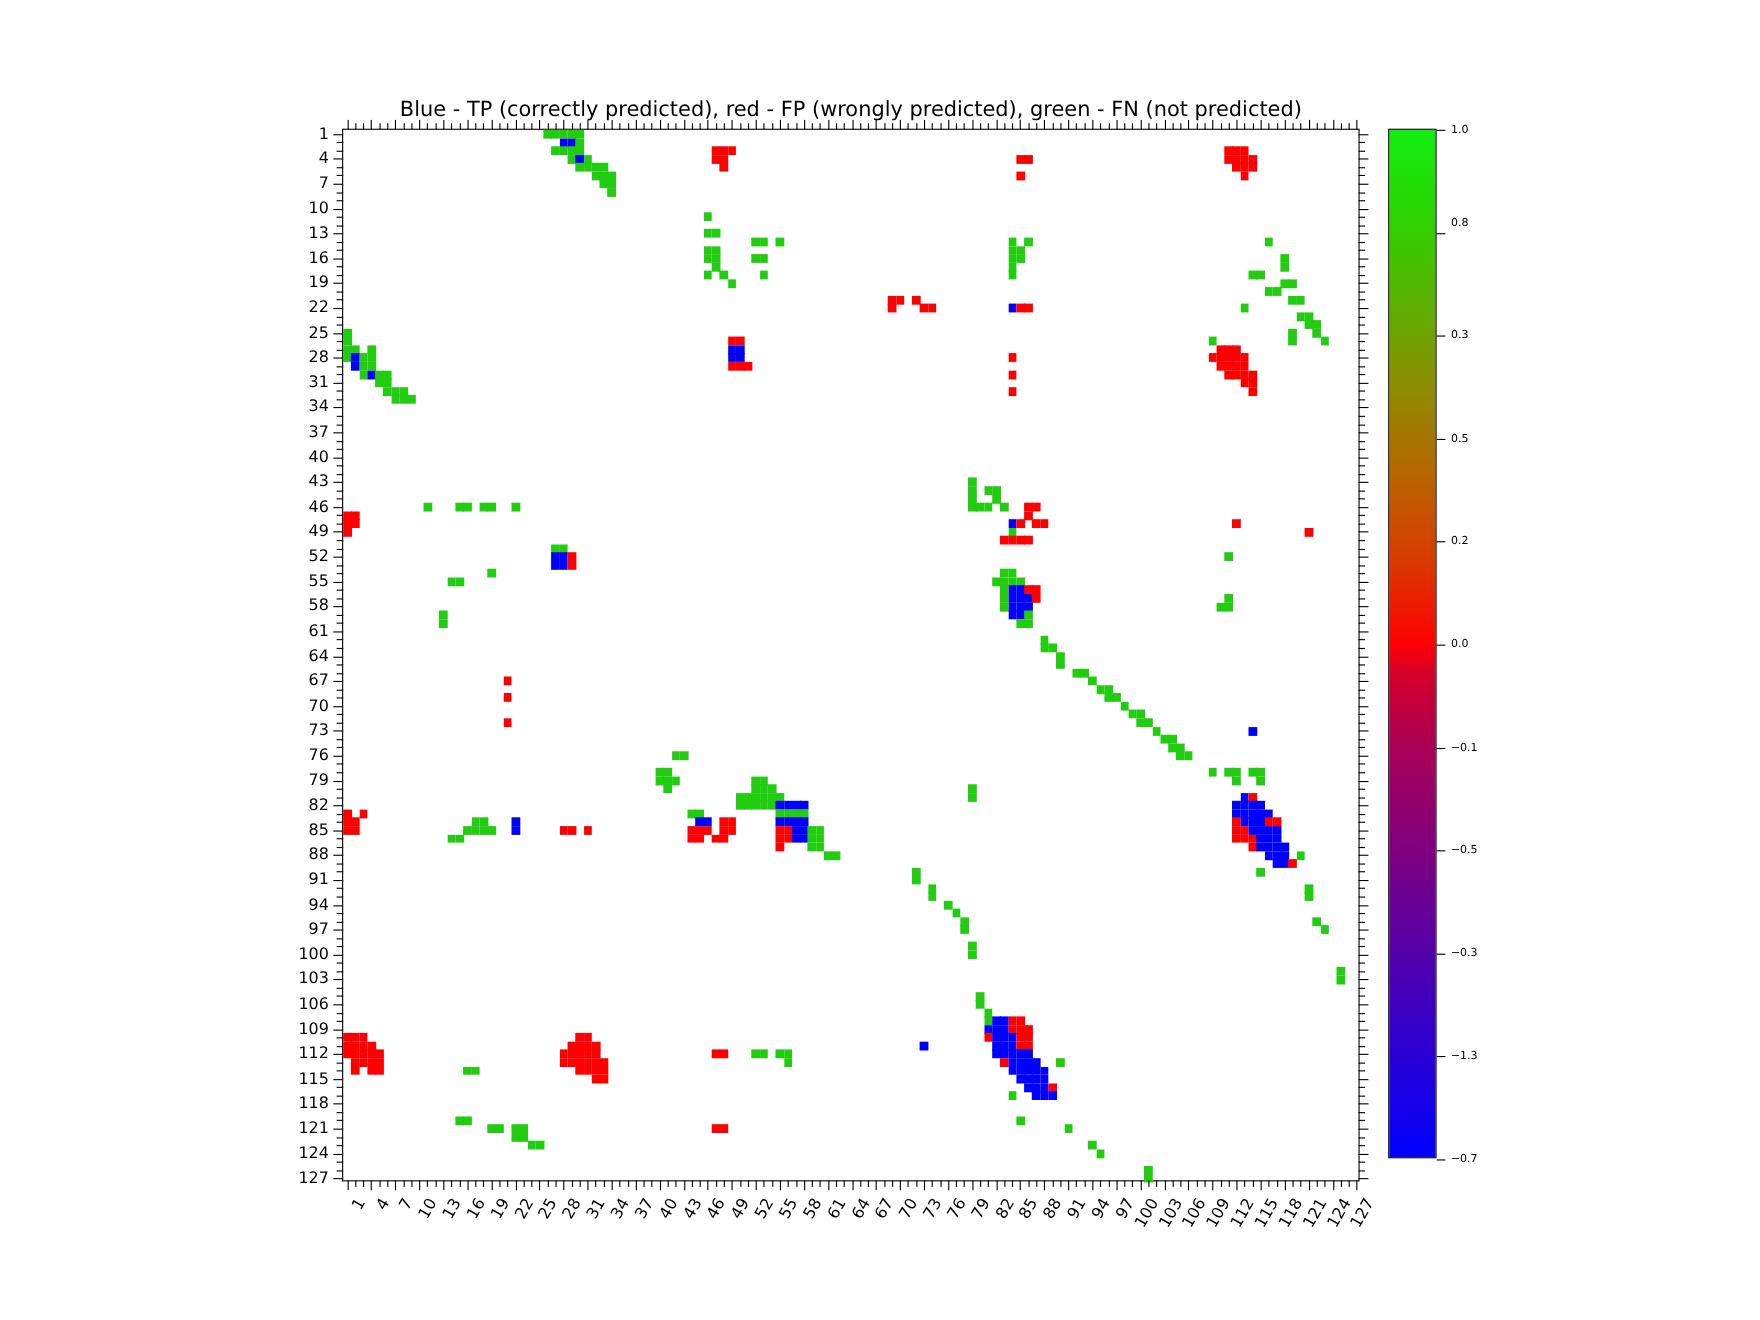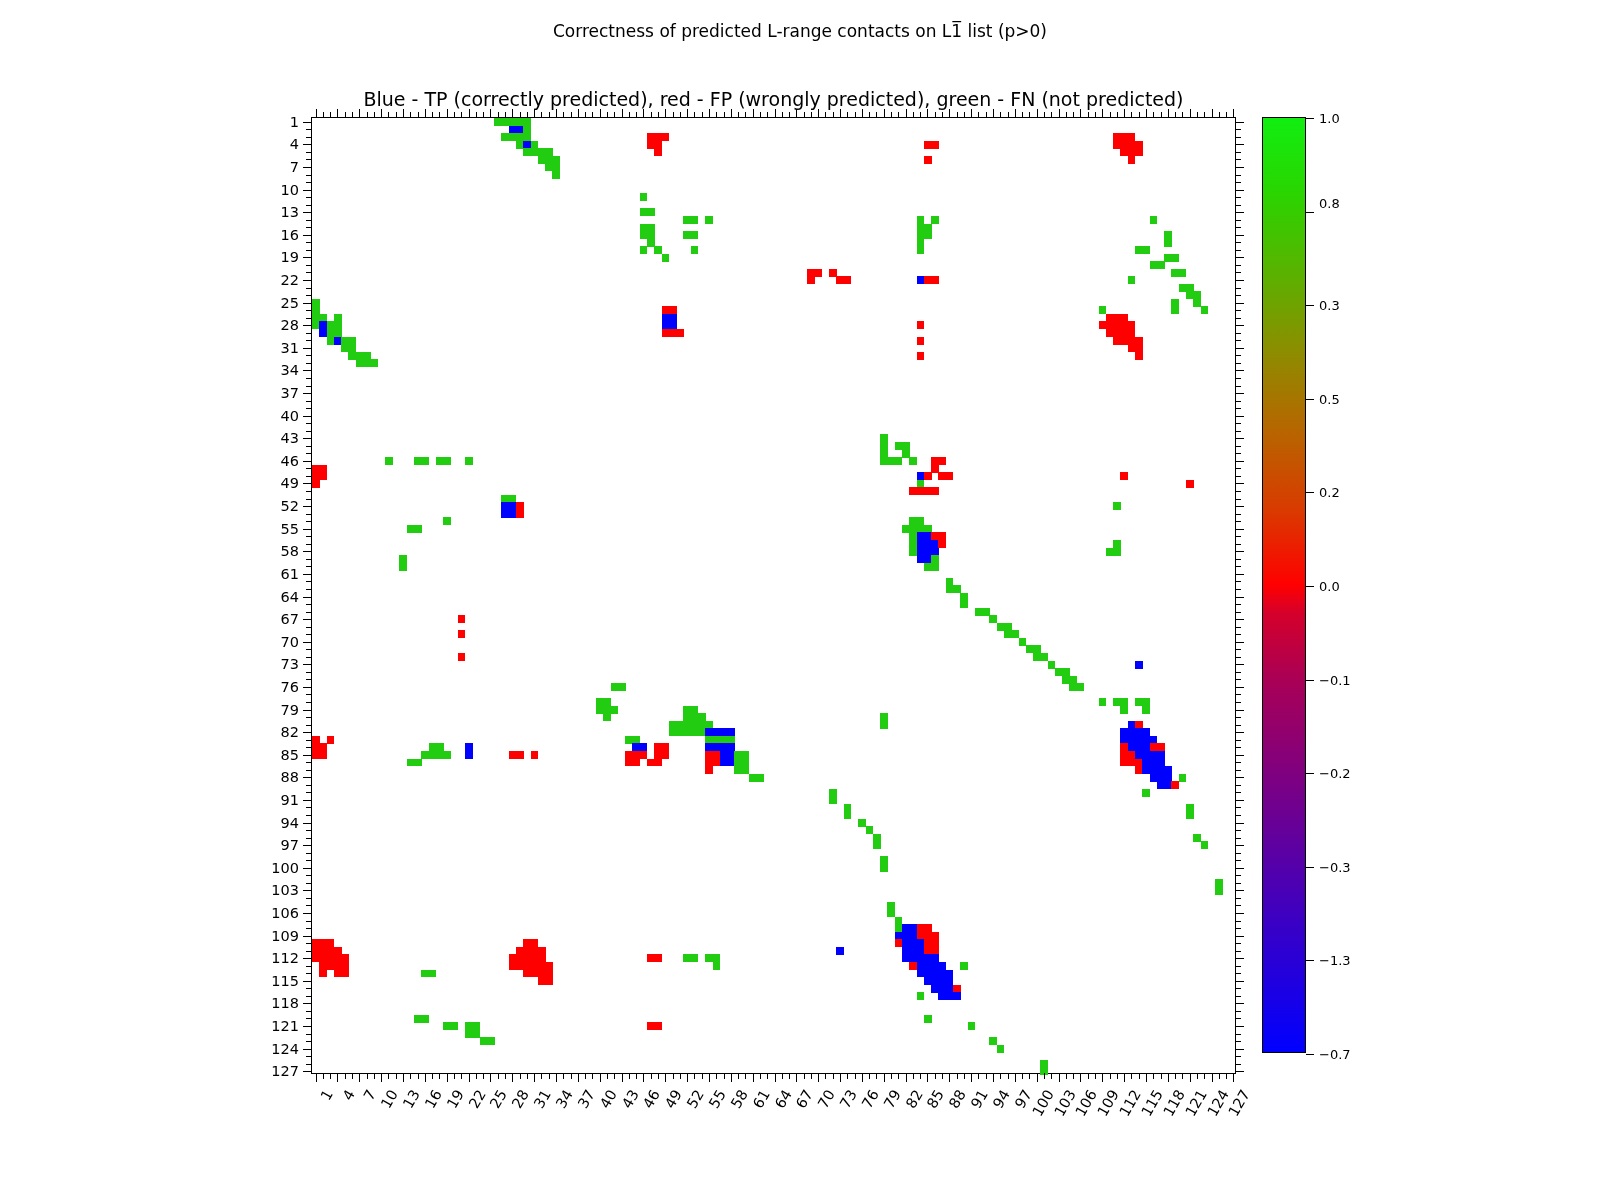--- a/index.html
+++ b/index.html
@@ -35,28 +35,27 @@
 
   
   #colorbar{position:absolute;left:1262px;top:117px;width:44px;height:936px;
     border:1px solid #000;box-sizing:border-box;
     background:linear-gradient(to top,
       #0000ff 0%,  #2a00d5 10%, #5500aa 20%, #80007f 30%,
       #aa0055 40%, #d5002a 47%, #ff0000 50%,
       #d93a00 58%, #b56800 67%, #8d8d00 75%, #5cb000 83%,
       #2ad500 92%, #11ee11 100%);}
   .cbtick{position:absolute;left:calc(100% + 1px);width:8px;height:0;border-top:1px solid #000;}
-  .cblabel{position:absolute;left:calc(100% + 14px);font-size:13px;color:#000;
+  .cblabel{position:absolute;left:calc(100% + 14px);font-size:10px;color:#000;
     transform:translateY(-50%);white-space:nowrap;}
 </style>
 </head>
 <body>
 
 <div id="title-block">
-  <div id="title-line2">Correctness of predicted L-range contacts on L1̅ list (p&gt;0)</div>
 </div>
 
 <div id="plot-title">Blue - TP (correctly predicted), red - FP (wrongly predicted), green - FN (not predicted)</div>
 
 <div id="plot-area">
   <div id="cells">
       <div class="cell" style="left:182.09px;top:0.00px;width:7.73px;height:7.99px;background:#22cc11"></div>
       <div class="cell" style="left:189.37px;top:0.00px;width:7.73px;height:7.99px;background:#22cc11"></div>
       <div class="cell" style="left:196.65px;top:0.00px;width:7.73px;height:7.99px;background:#22cc11"></div>
       <div class="cell" style="left:203.94px;top:0.00px;width:7.73px;height:7.99px;background:#22cc11"></div>
@@ -1204,21 +1203,21 @@
       <div class="cblabel" style="top:187.20px">0.3</div>
       <div class="cbtick" style="top:280.80px"></div>
       <div class="cblabel" style="top:280.80px">0.5</div>
       <div class="cbtick" style="top:374.40px"></div>
       <div class="cblabel" style="top:374.40px">0.2</div>
       <div class="cbtick" style="top:468.00px"></div>
       <div class="cblabel" style="top:468.00px">0.0</div>
       <div class="cbtick" style="top:561.60px"></div>
       <div class="cblabel" style="top:561.60px">−0.1</div>
       <div class="cbtick" style="top:655.20px"></div>
-      <div class="cblabel" style="top:655.20px">−0.2</div>
+      <div class="cblabel" style="top:655.20px">−0.5</div>
       <div class="cbtick" style="top:748.80px"></div>
       <div class="cblabel" style="top:748.80px">−0.3</div>
       <div class="cbtick" style="top:842.40px"></div>
       <div class="cblabel" style="top:842.40px">−1.3</div>
       <div class="cbtick" style="top:936.00px"></div>
       <div class="cblabel" style="top:936.00px">−0.7</div>
     </div>
 </div>
 
 </body></html>

